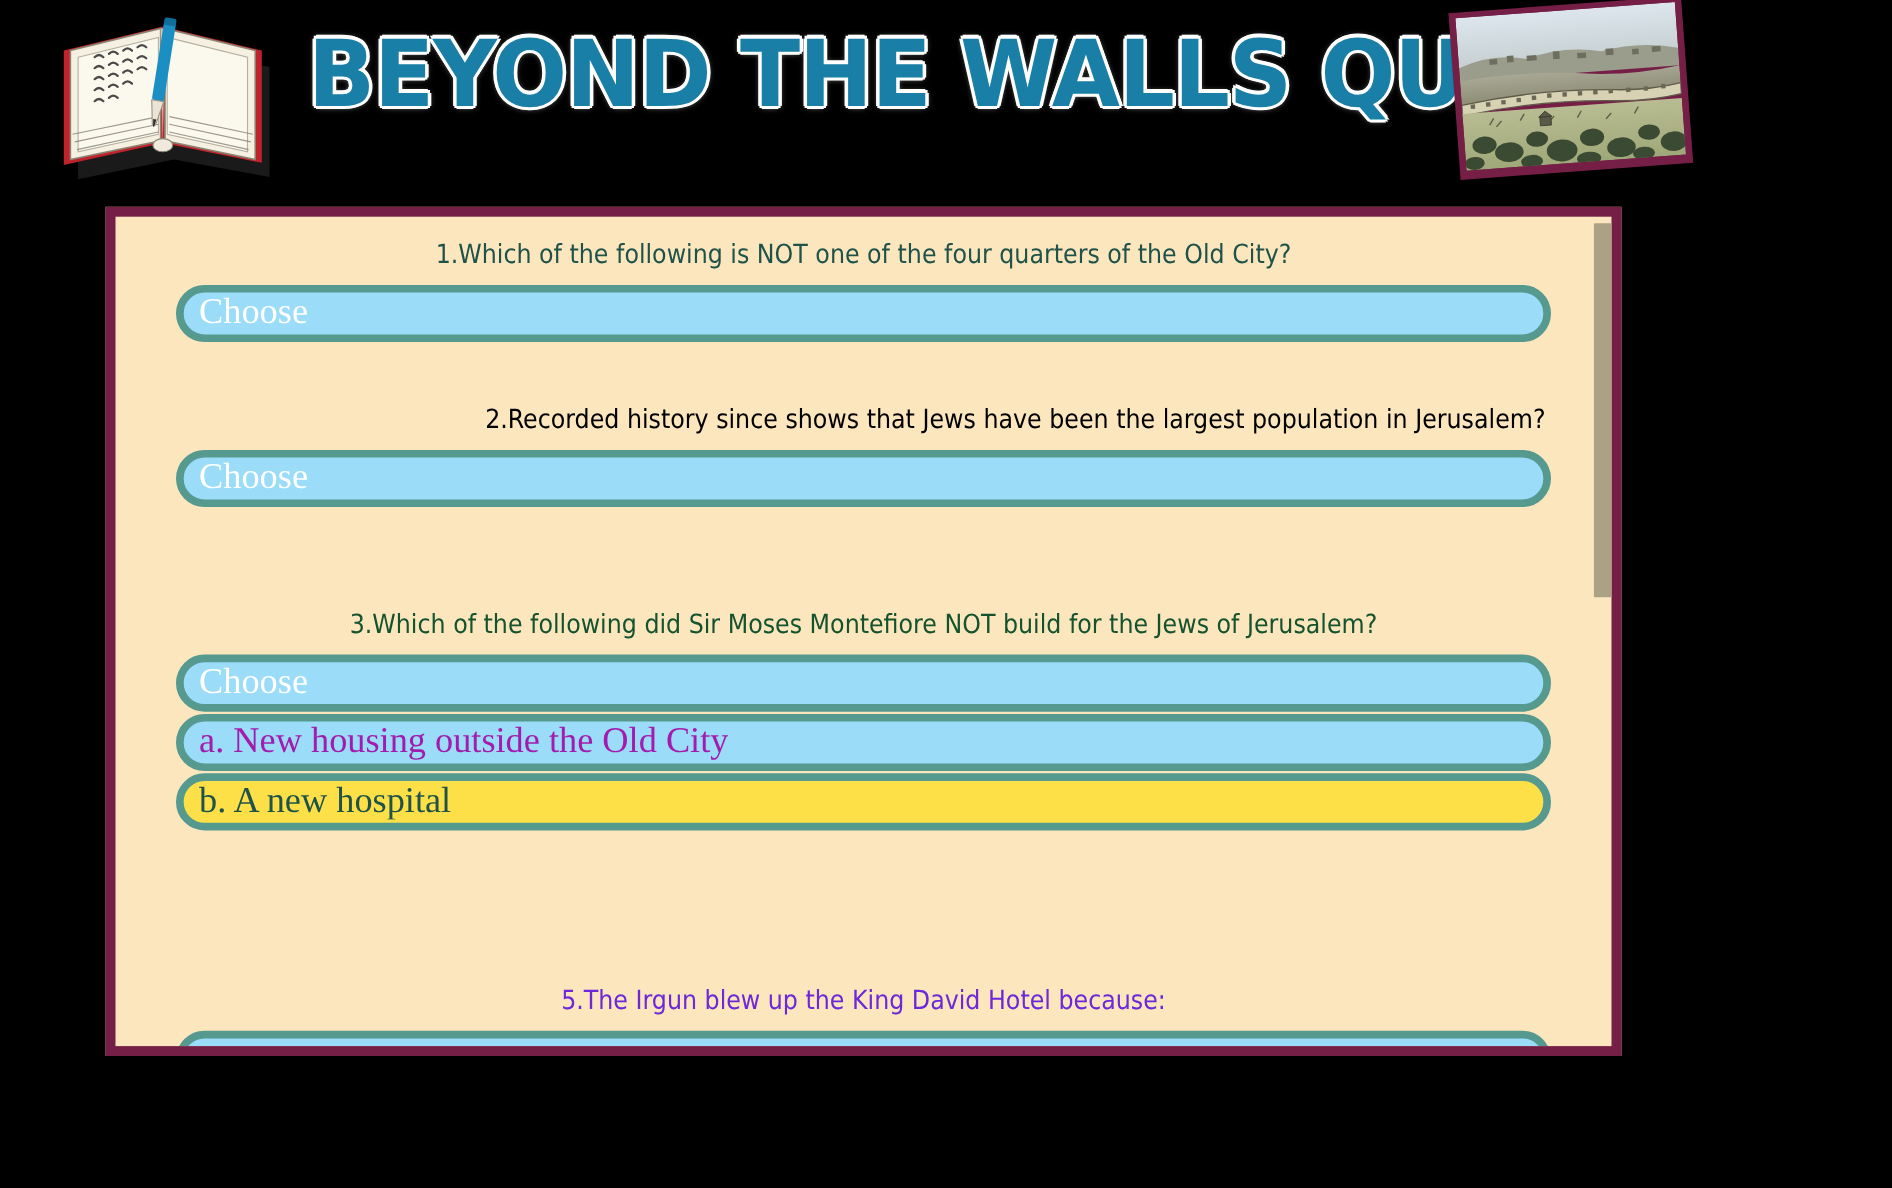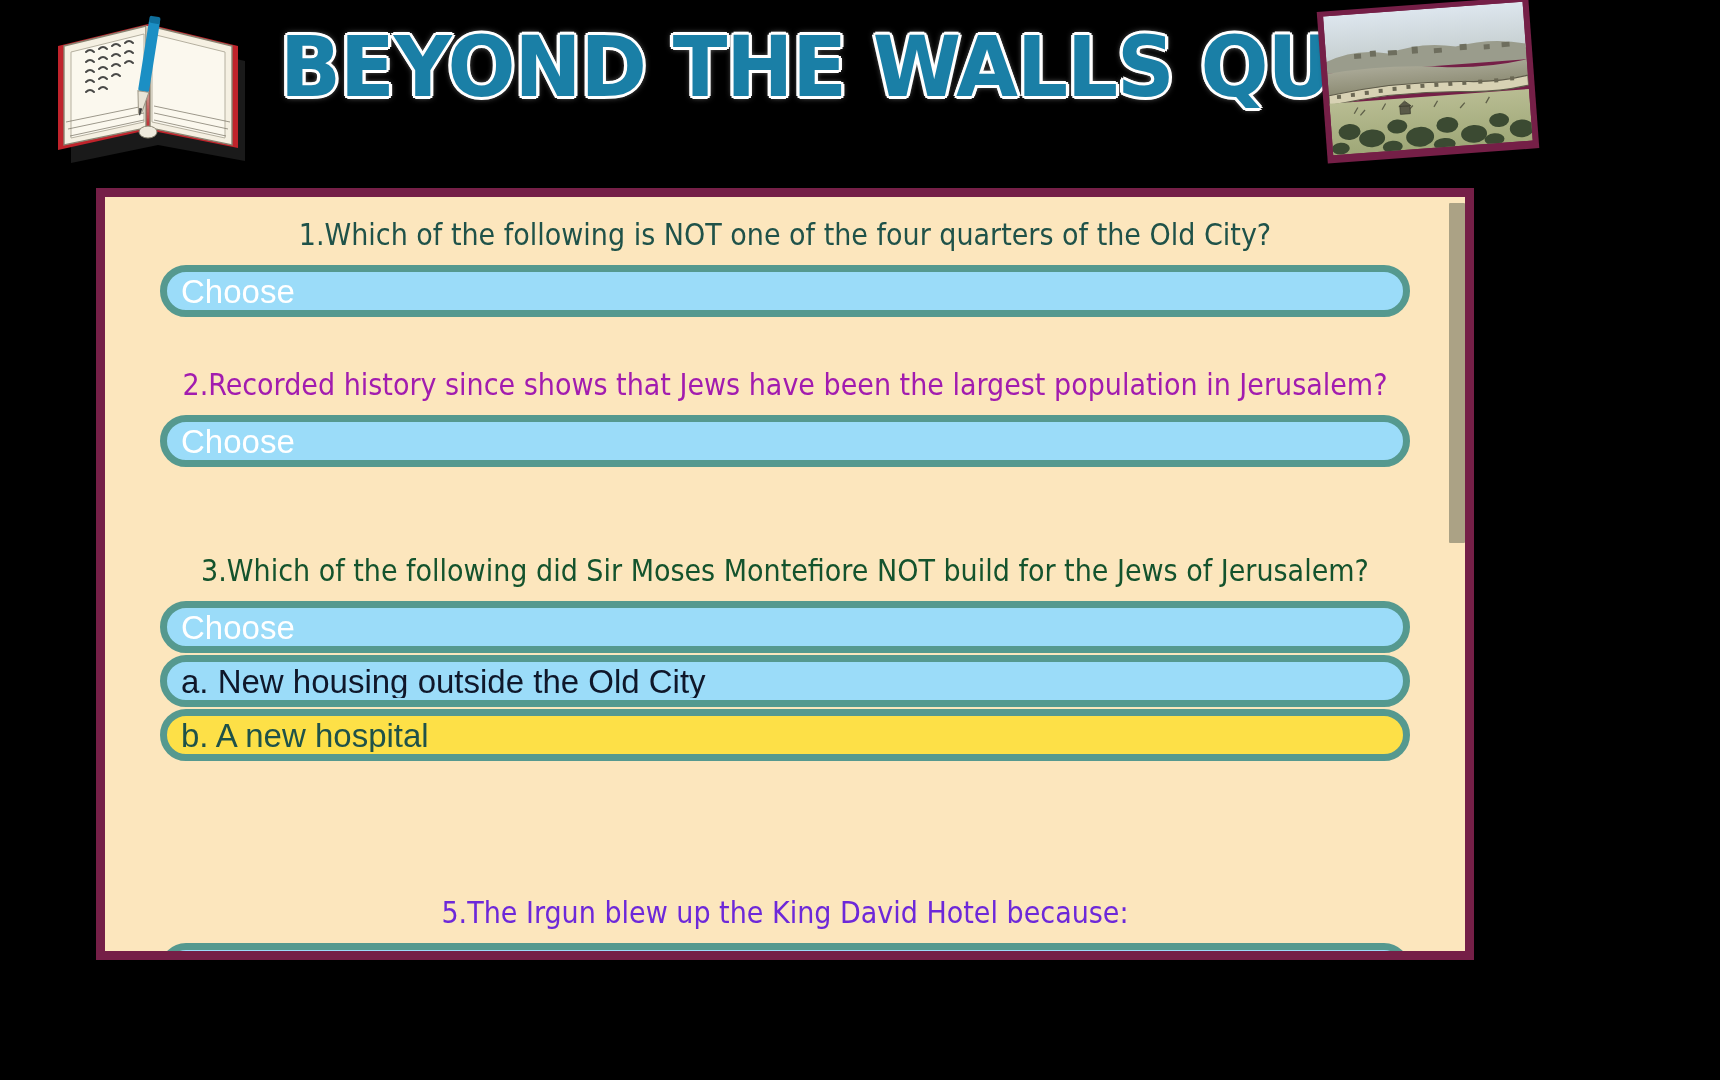--- a/index.html
+++ b/index.html
@@ -101,21 +101,21 @@
   #quiz-inner {
     position: relative;
     padding: 0;
   }
 
   .question-block { position: relative; }
 
   .question-text {
     font-family: "DejaVu Sans Condensed", "DejaVu Sans", sans-serif;
     font-stretch: condensed;
-    font-size: 30px;
+    font-size: 24px;
     color: #1F5249;
     text-align: center;
     line-height: 1.07;
     padding: 0 60px;
     box-sizing: border-box;
     width: 100%;
   }
 
   
   .pill {
@@ -126,21 +126,21 @@
     background: #9BDCF9;
     border: 7px solid #55998F;
     border-radius: 26px;
     box-sizing: border-box;
     display: flex;
     align-items: center;
     padding-left: 14px;
     box-sizing: border-box;
   }
   .pill-label {
-    font-family: Liberation Sans, sans-serif;
+    font-family: Liberation Serif, serif;
     font-stretch: condensed;
     font-size: 33px;
     line-height: 1;
     color: #1F5249;
     white-space: nowrap;
     overflow: hidden;
   }
   .pill.selected .pill-label { color: #FFFFFF; }
 
   
@@ -301,35 +301,35 @@
     <div id="quiz-inner">
         <div class="question-block" style="position: absolute; left: 0px; width: 100%; top: 22px;">
           <div class="question-text" style="color: rgb(31, 82, 73);">1.Which of the following is NOT one of the four quarters of the Old City?</div>
           <div class="option-list" style="margin-top: 14px;">
             <div class="pill selected" style="background: rgb(155, 220, 249); border-color: rgb(85, 153, 143);">
               <span class="pill-label">Choose</span>
             </div>
           </div>
         </div>
         <div class="question-block" style="position: absolute; left: 0px; width: 100%; top: 172px;">
-          <div class="question-text" style="color: #a21caf;">2.Recorded history since shows that Jews have been the largest population in Jerusalem?</div>
+          <div class="question-text" style="color: #000000; text-align: right;">2.Recorded history since shows that Jews have been the largest population in Jerusalem?</div>
           <div class="option-list" style="margin-top: 14px;">
             <div class="pill selected" style="background: rgb(155, 220, 249); border-color: rgb(85, 153, 143);">
               <span class="pill-label">Choose</span>
             </div>
           </div>
         </div>
         <div class="question-block" style="position: absolute; left: 0px; width: 100%; top: 358px;">
           <div class="question-text" style="color: #14532d;">3.Which of the following did Sir Moses Montefiore NOT build for the Jews of Jerusalem?</div>
           <div class="option-list" style="margin-top: 14px;">
             <div class="pill selected" style="background: rgb(155, 220, 249); border-color: rgb(85, 153, 143);">
               <span class="pill-label">Choose</span>
             </div>
             <div class="pill" style="background: rgb(155, 220, 249); border-color: rgb(85, 153, 143);">
-              <span class="pill-label" style="color: #0f172a;">a. New housing outside the Old City</span>
+              <span class="pill-label" style="color: #a21caf;">a. New housing outside the Old City</span>
             </div>
             <div class="pill" style="background: #fde047; border-color: rgb(85, 153, 143);">
               <span class="pill-label" style="color: rgb(31, 82, 73);">b. A new hospital</span>
             </div>
           </div>
         </div>
         <div class="question-block" style="position: absolute; left: 0px; width: 100%; top: 700px;">
           <div class="question-text" style="color: #6d28d9;">5.The Irgun blew up the King David Hotel because:</div>
           <div class="option-list" style="margin-top: 14px;">
             <div class="pill selected" style="background: rgb(155, 220, 249); border-color: rgb(85, 153, 143);"></div>

